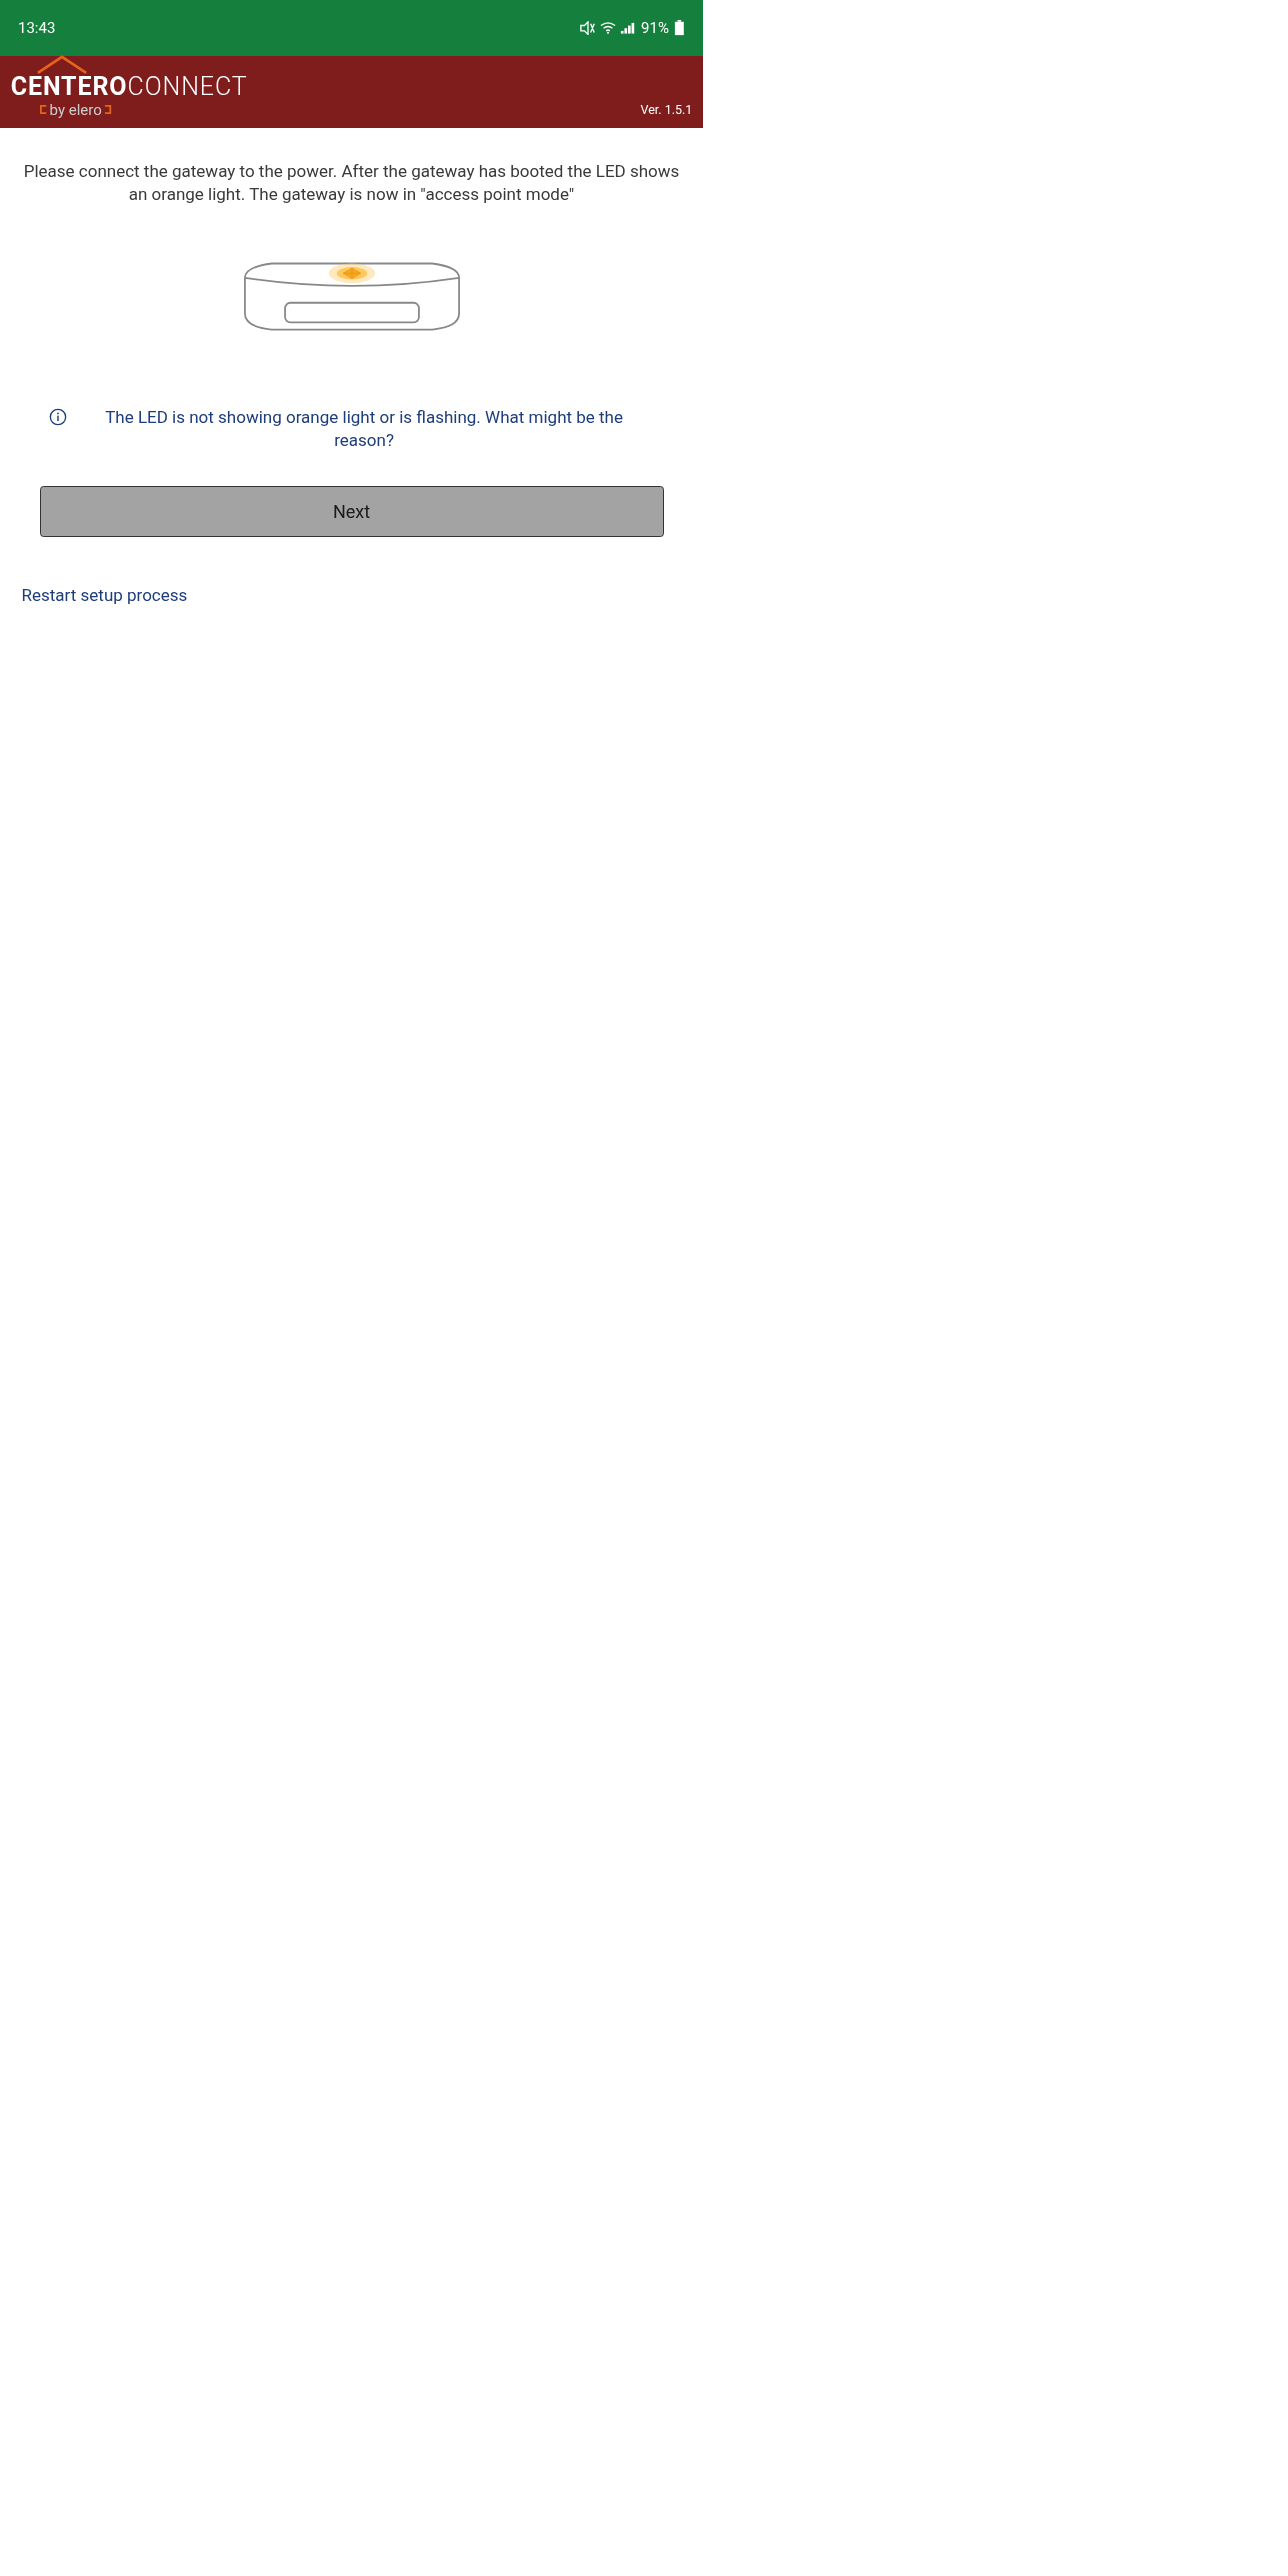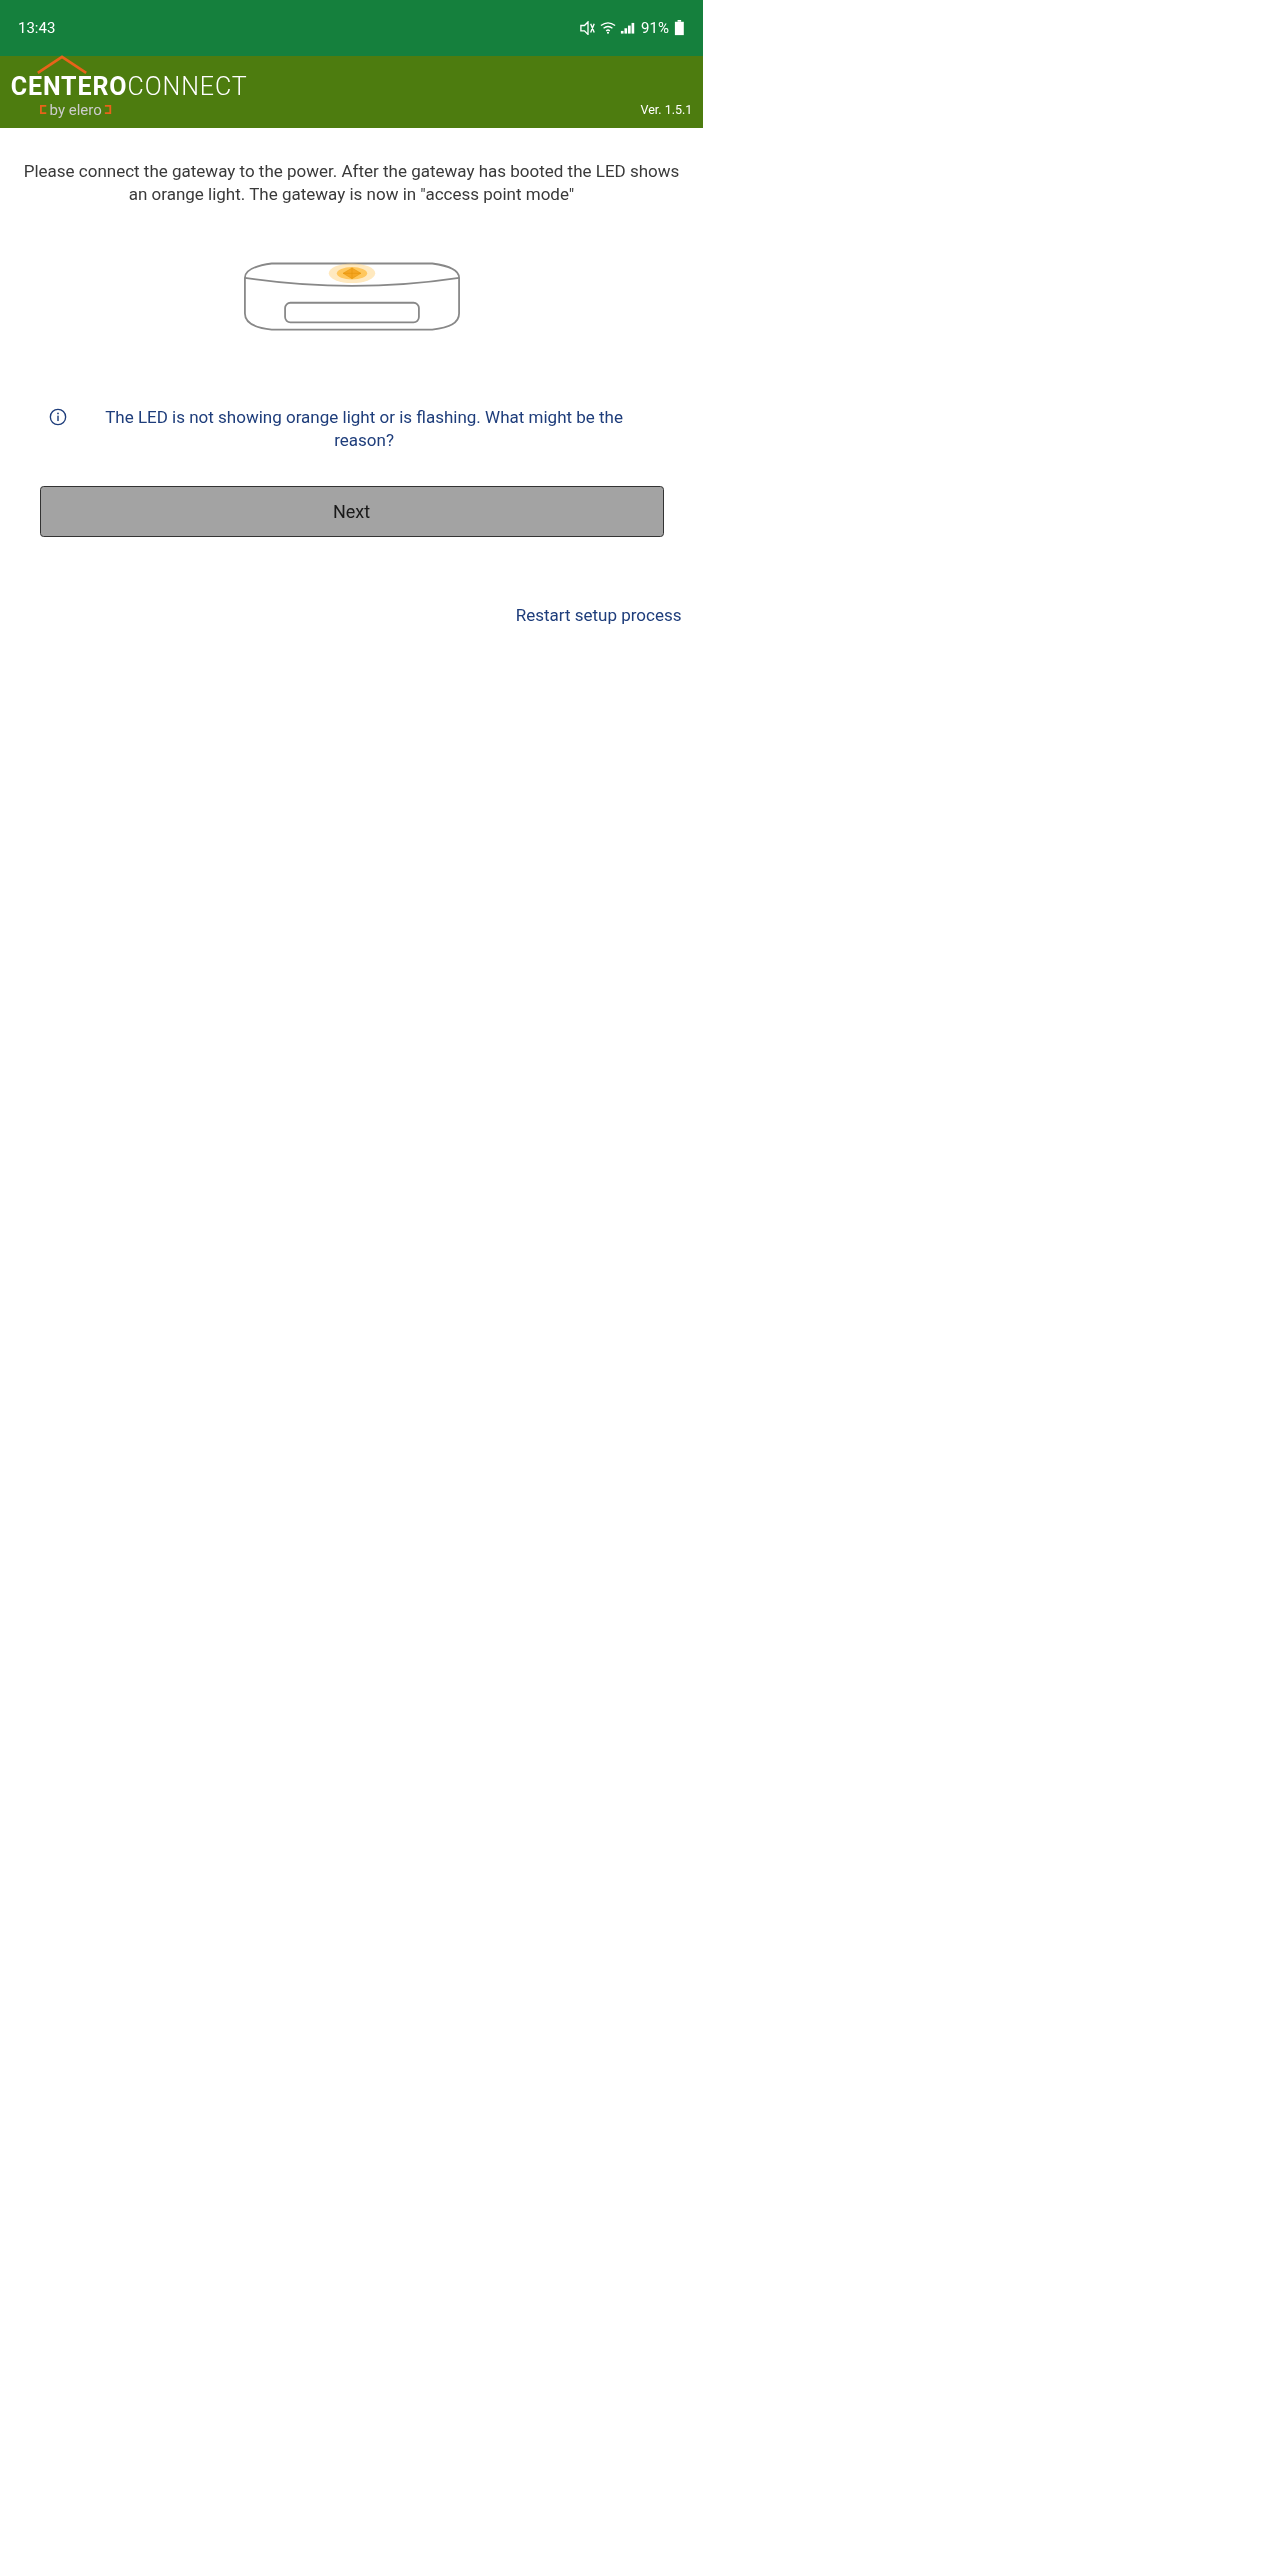--- a/index.html
+++ b/index.html
@@ -29,21 +29,21 @@
       display: flex;
       align-items: center;
       gap: 5.4px;
     }
     .status-icons {
       display: flex;
       align-items: center;
       gap: 3.6px;
     }
     .header {
-      background: #4d7c0f;
+      background: #7f1d1d;
       height: 72px;
       display: flex;
       align-items: flex-end;
       justify-content: space-between;
       padding: 0 10.7px 9px 10.7px;
       color: #ffffff;
     }
     .logo-container {
       display: flex;
       flex-direction: column;
@@ -127,25 +127,25 @@
       background: #a3a3a3;
       border: 1.3px solid #333333;
       border-radius: 3.6px;
       font-size: 18px;
       color: #1a1a1a;
       cursor: pointer;
       font-family: inherit;
     }
     .restart-link {
       display: block;
-      margin-top: 68px;
+      margin-top: 48px;
       color: #1e3d7b;
       font-size: 17px;
       cursor: pointer;
-      text-align: right;
+      text-align: left;
     }
   </style>
 </head>
 <body>
 
 <div class="status-bar">
   <span>13:43</span>
   <div class="status-right">
     <div class="status-icons">
       <svg width="16" height="14.3" viewBox="0 0 18 16">

